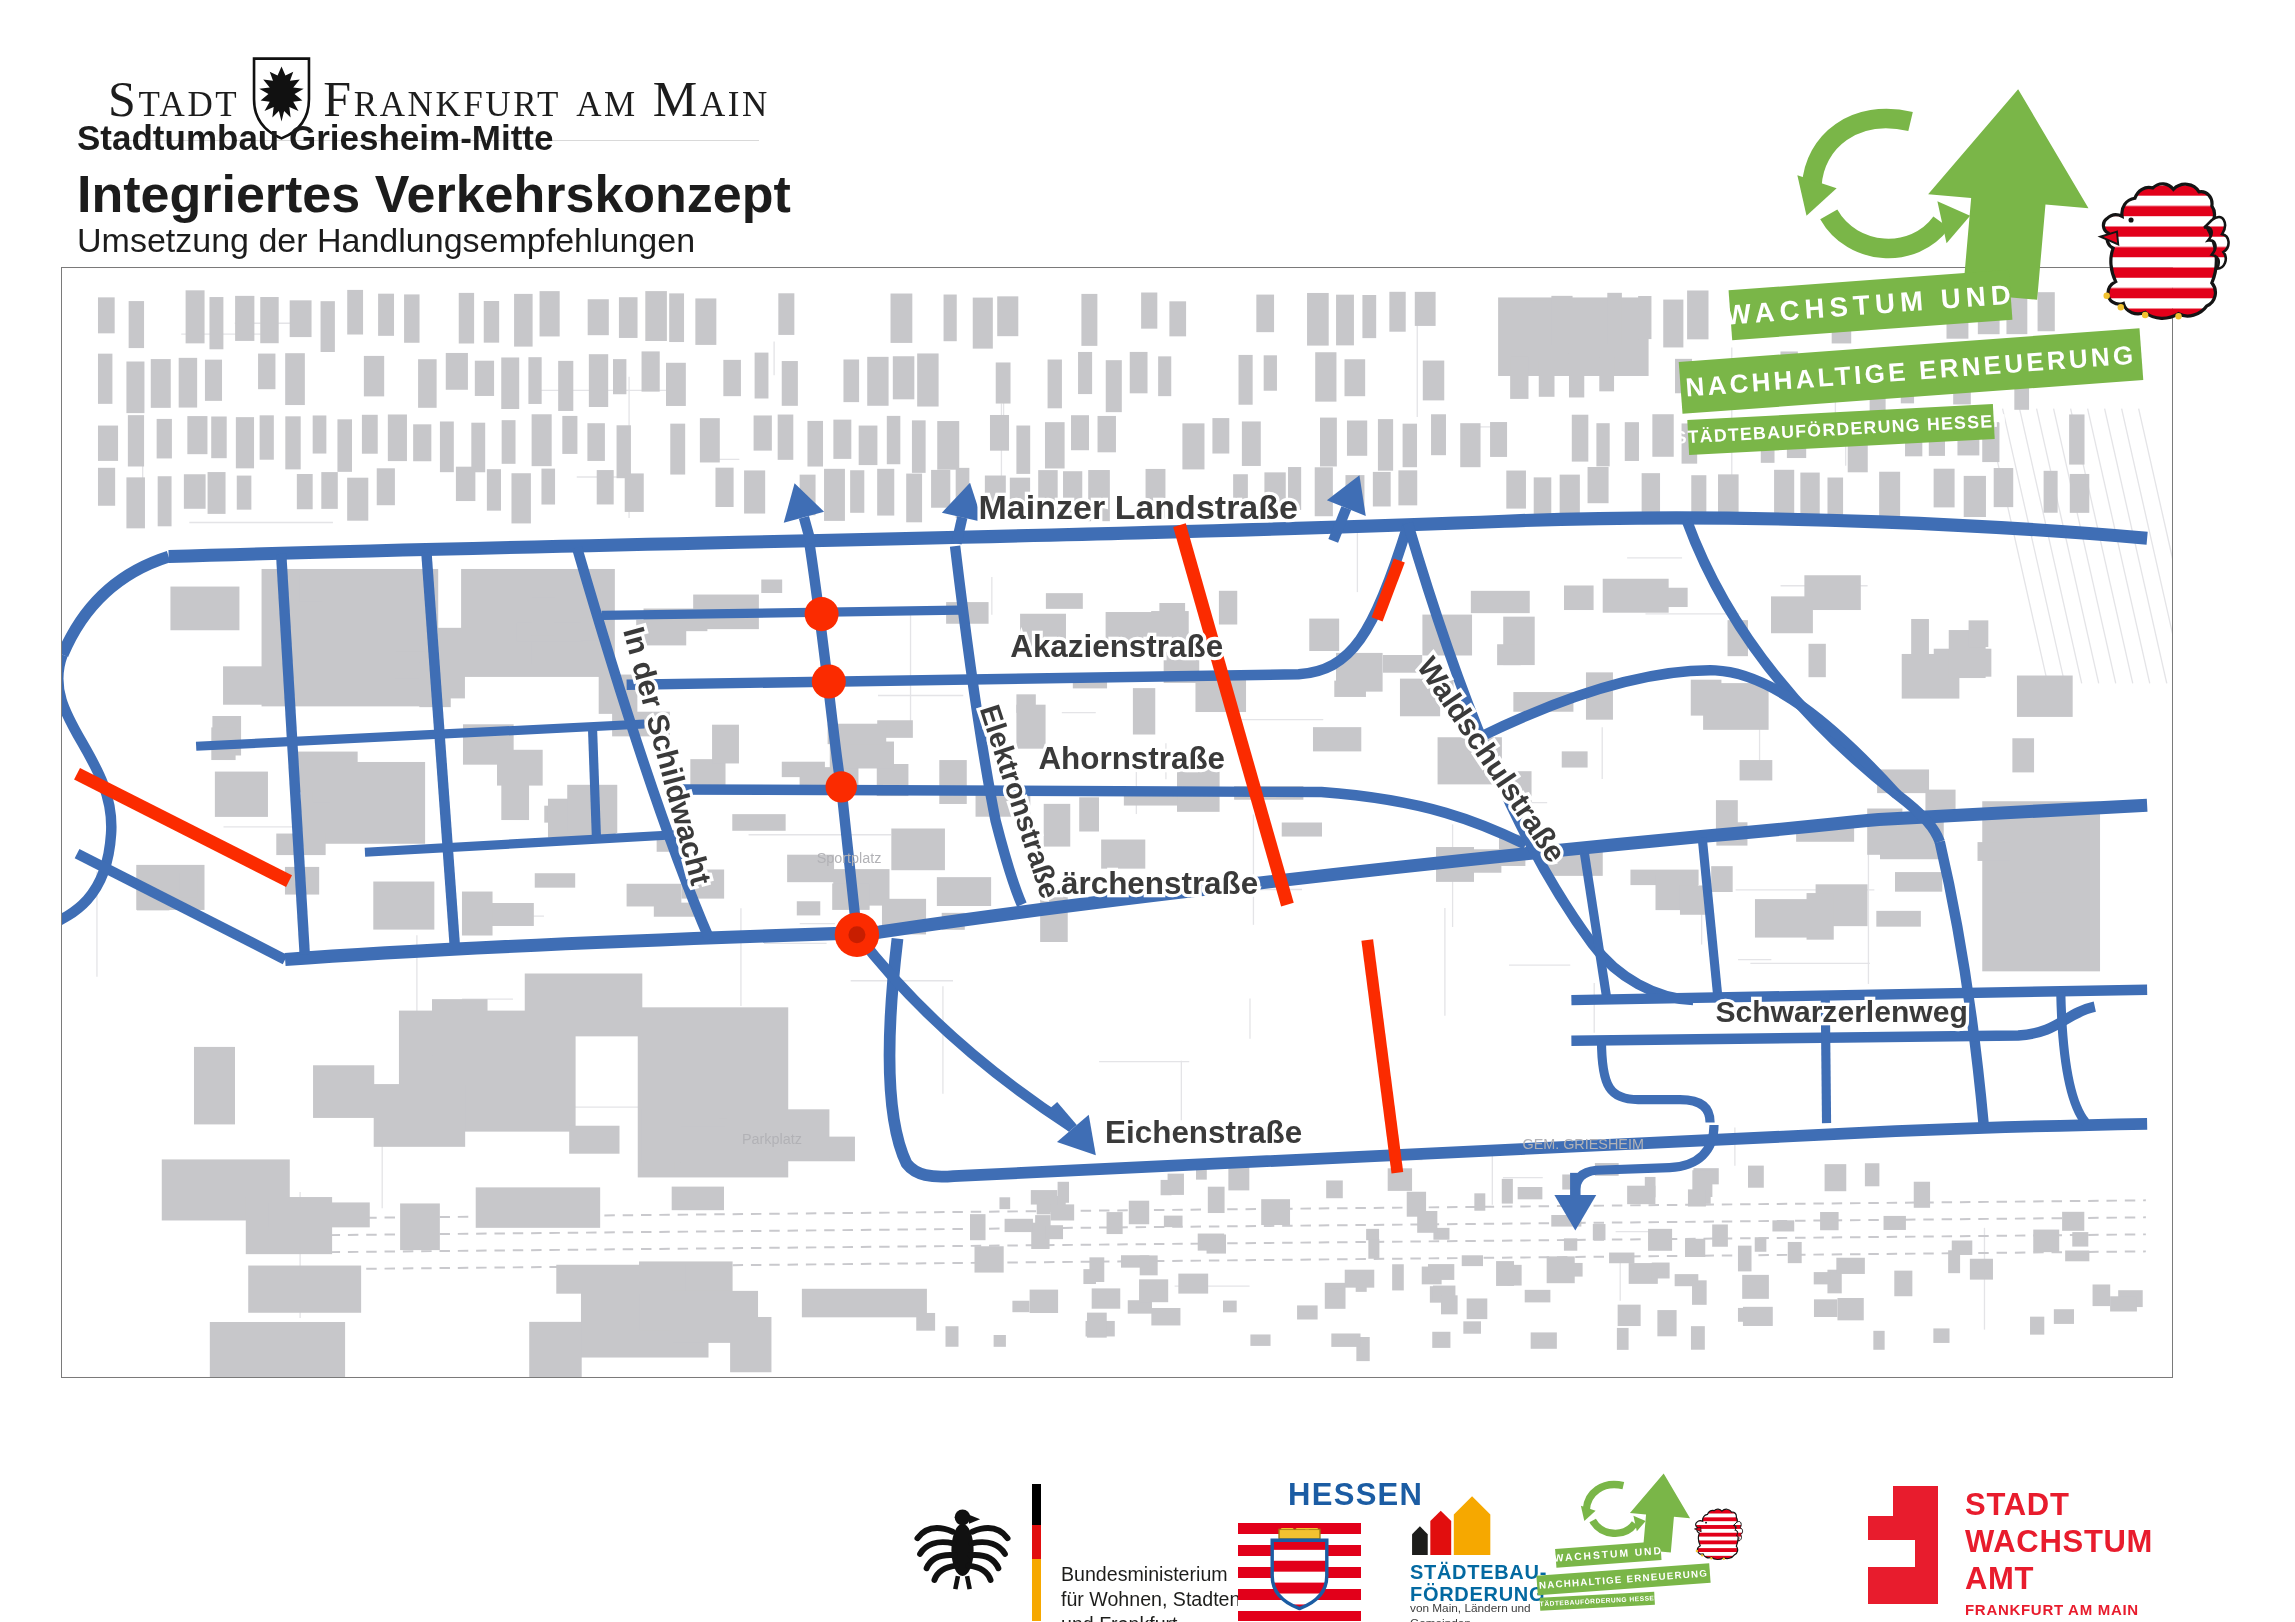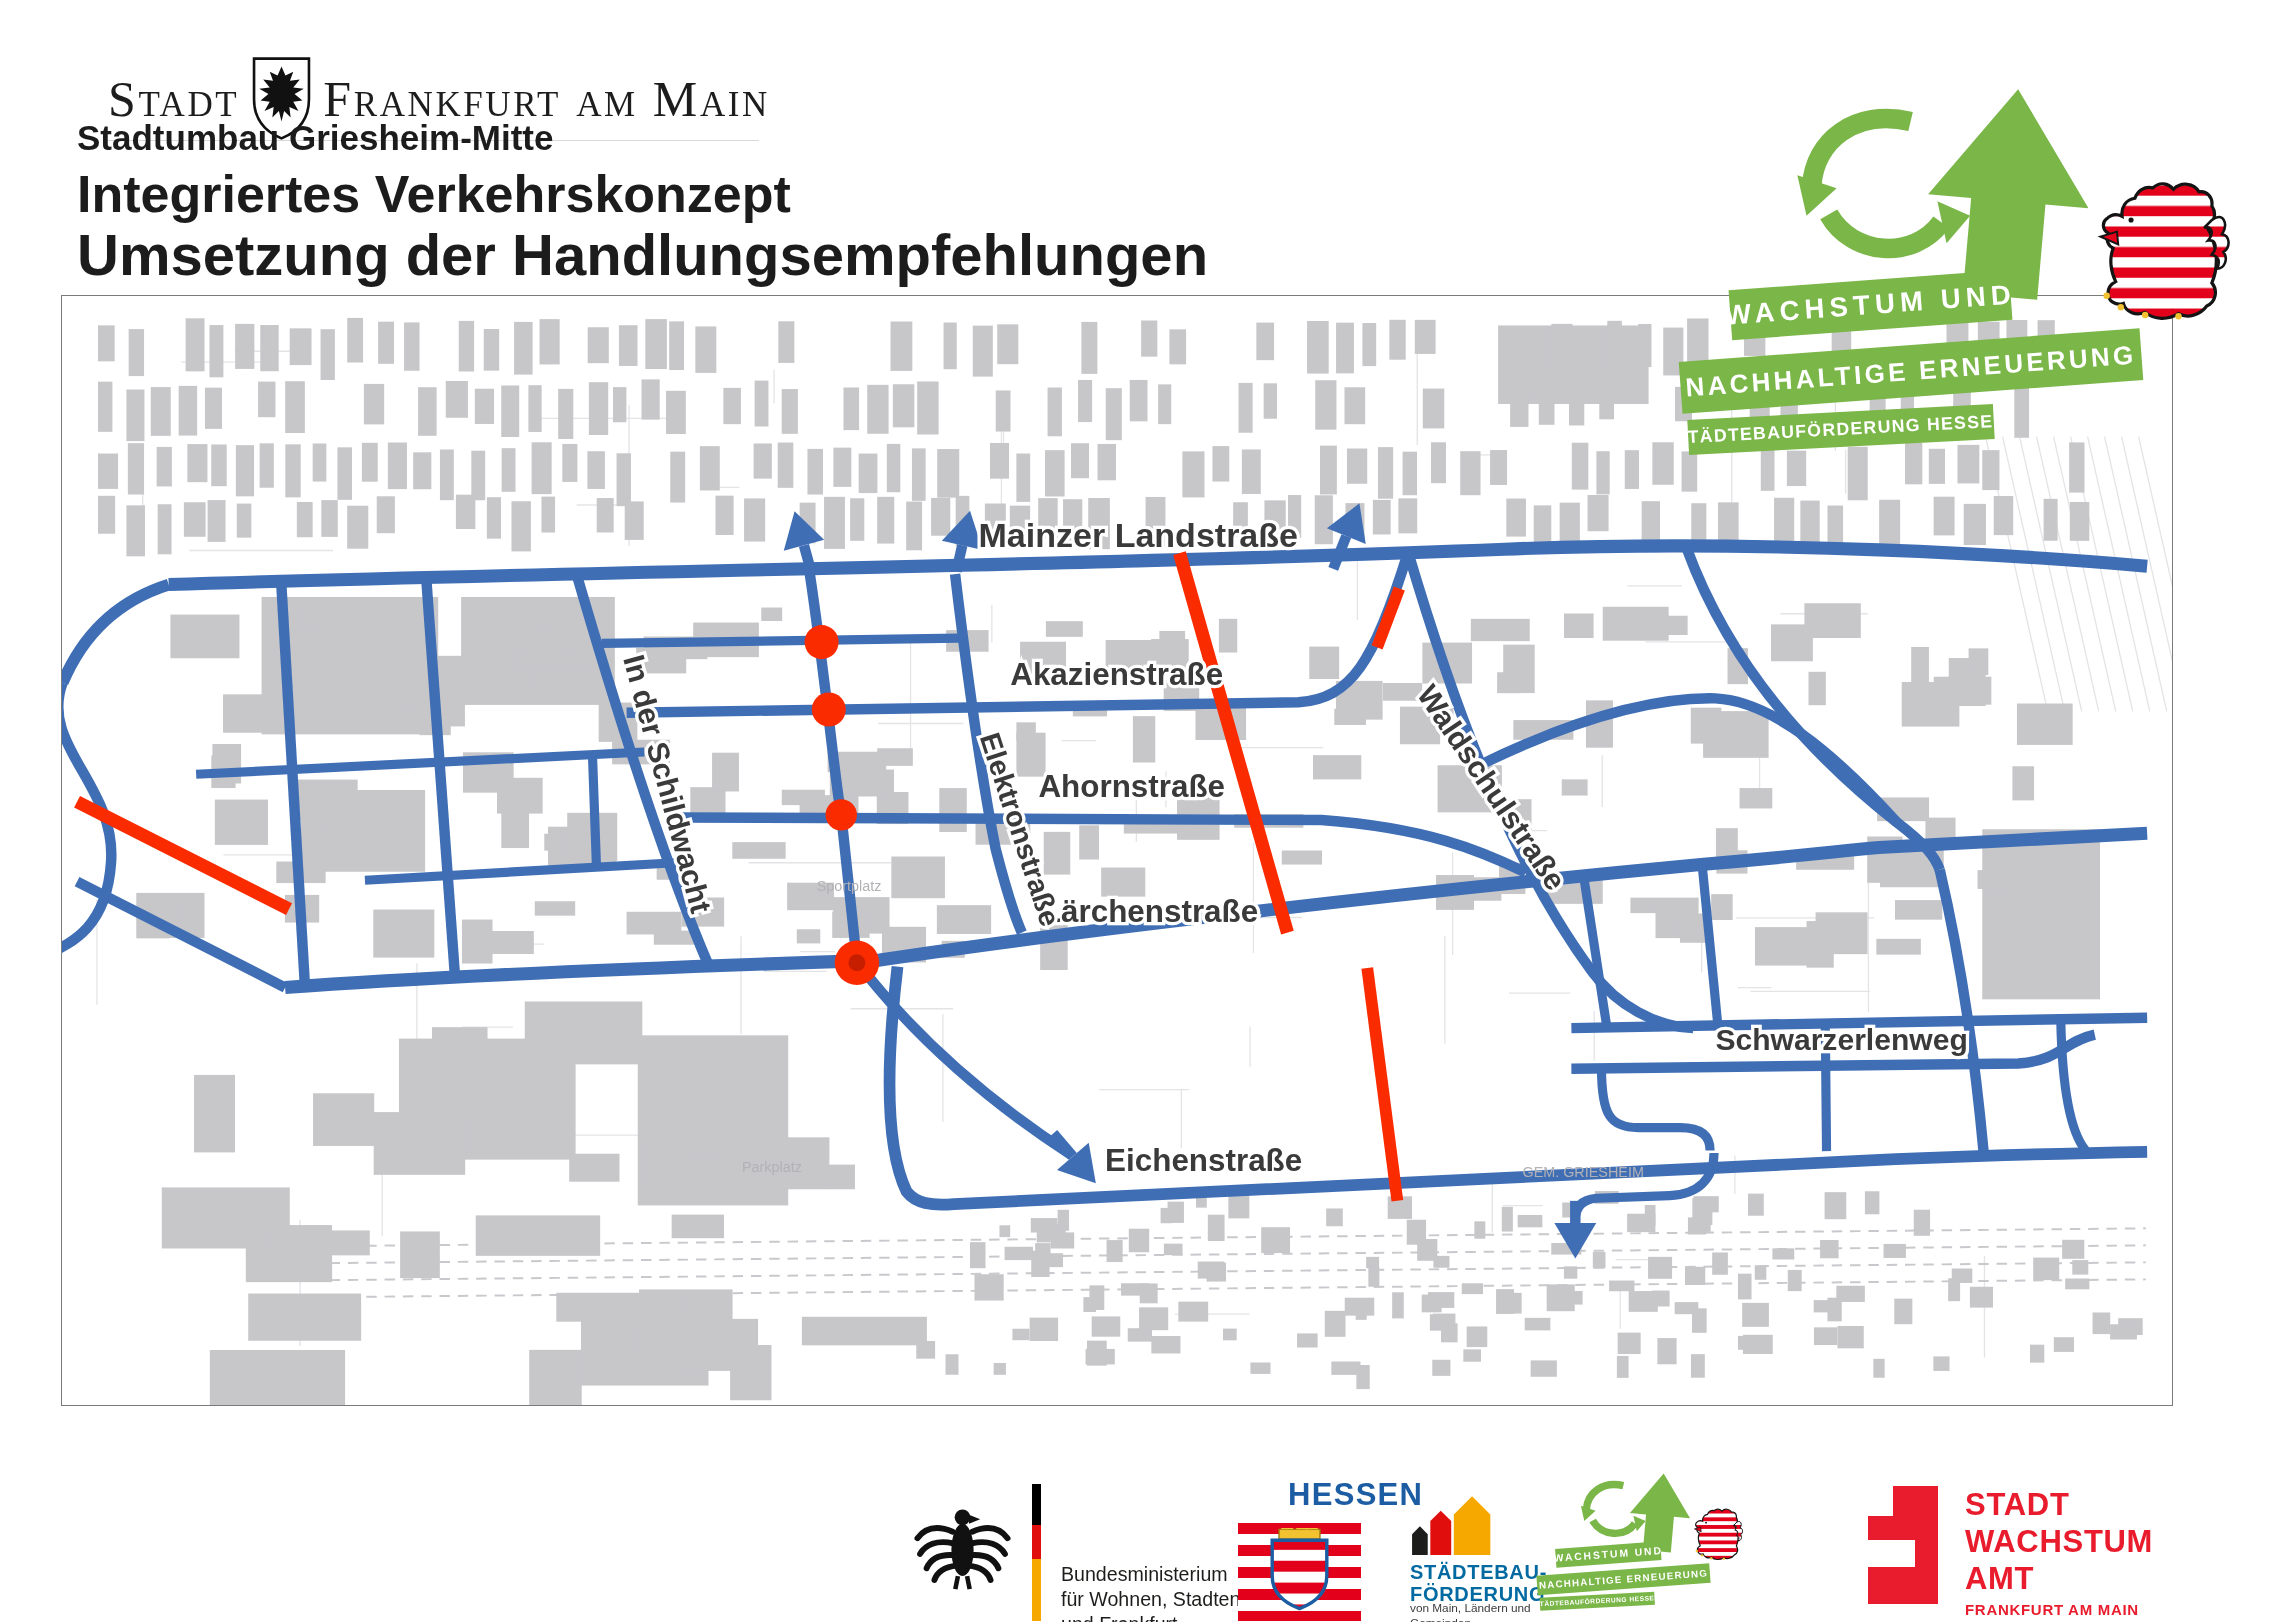--- a/index.html
+++ b/index.html
@@ -7,24 +7,24 @@
        font-family:"Liberation Sans", sans-serif;color:#1c1c1c;overflow:hidden;}
   .abs{position:absolute;}
 
   
   .citylogo{left:108px;top:56px;display:flex;align-items:center;gap:10.5px;
             font-family:"Liberation Serif", serif;font-variant:small-caps;
             font-size:50px;letter-spacing:2.6px;color:#1d1d1d;}
   .hairline{left:108px;top:140px;width:651px;height:1.3px;background:#d9d9d9;}
   .title1{left:77px;top:118px;font-size:35px;font-weight:bold;}
   .title2{left:77px;top:164px;font-size:52px;font-weight:bold;}
-  .title3{left:77px;top:221px;font-size:58px;font-weight:bold;}
+  .title3{left:77px;top:221px;font-size:34px;font-weight:normal;}
 
   
-  .mapwrap{left:62px;top:296px;width:2110px;height:1109px;background:#c2410c;
+  .mapwrap{left:62px;top:268px;width:2110px;height:1109px;background:#c2410c;
            outline:1.3px solid #7a7a7a;z-index:1;}
 
   
   .wl{width:602px;height:373px;z-index:5;}
   .wl-big{left:1675px;top:77px;}
   .wl-small{left:1535px;top:1469px;transform:scale(0.375);transform-origin:0 0;}
   .banner{position:absolute;display:flex;align-items:center;justify-content:center;
           background:#7ab648;color:#fff;font-weight:bold;white-space:nowrap;}
   .b1{left:55px;top:203px;width:281px;height:50px;transform:rotate(-4.2deg);font-size:27.5px;letter-spacing:5.2px;}
   .b2{left:5.2px;top:268px;width:462px;height:52px;transform:rotate(-4.2deg);font-size:26px;letter-spacing:3.3px;}

